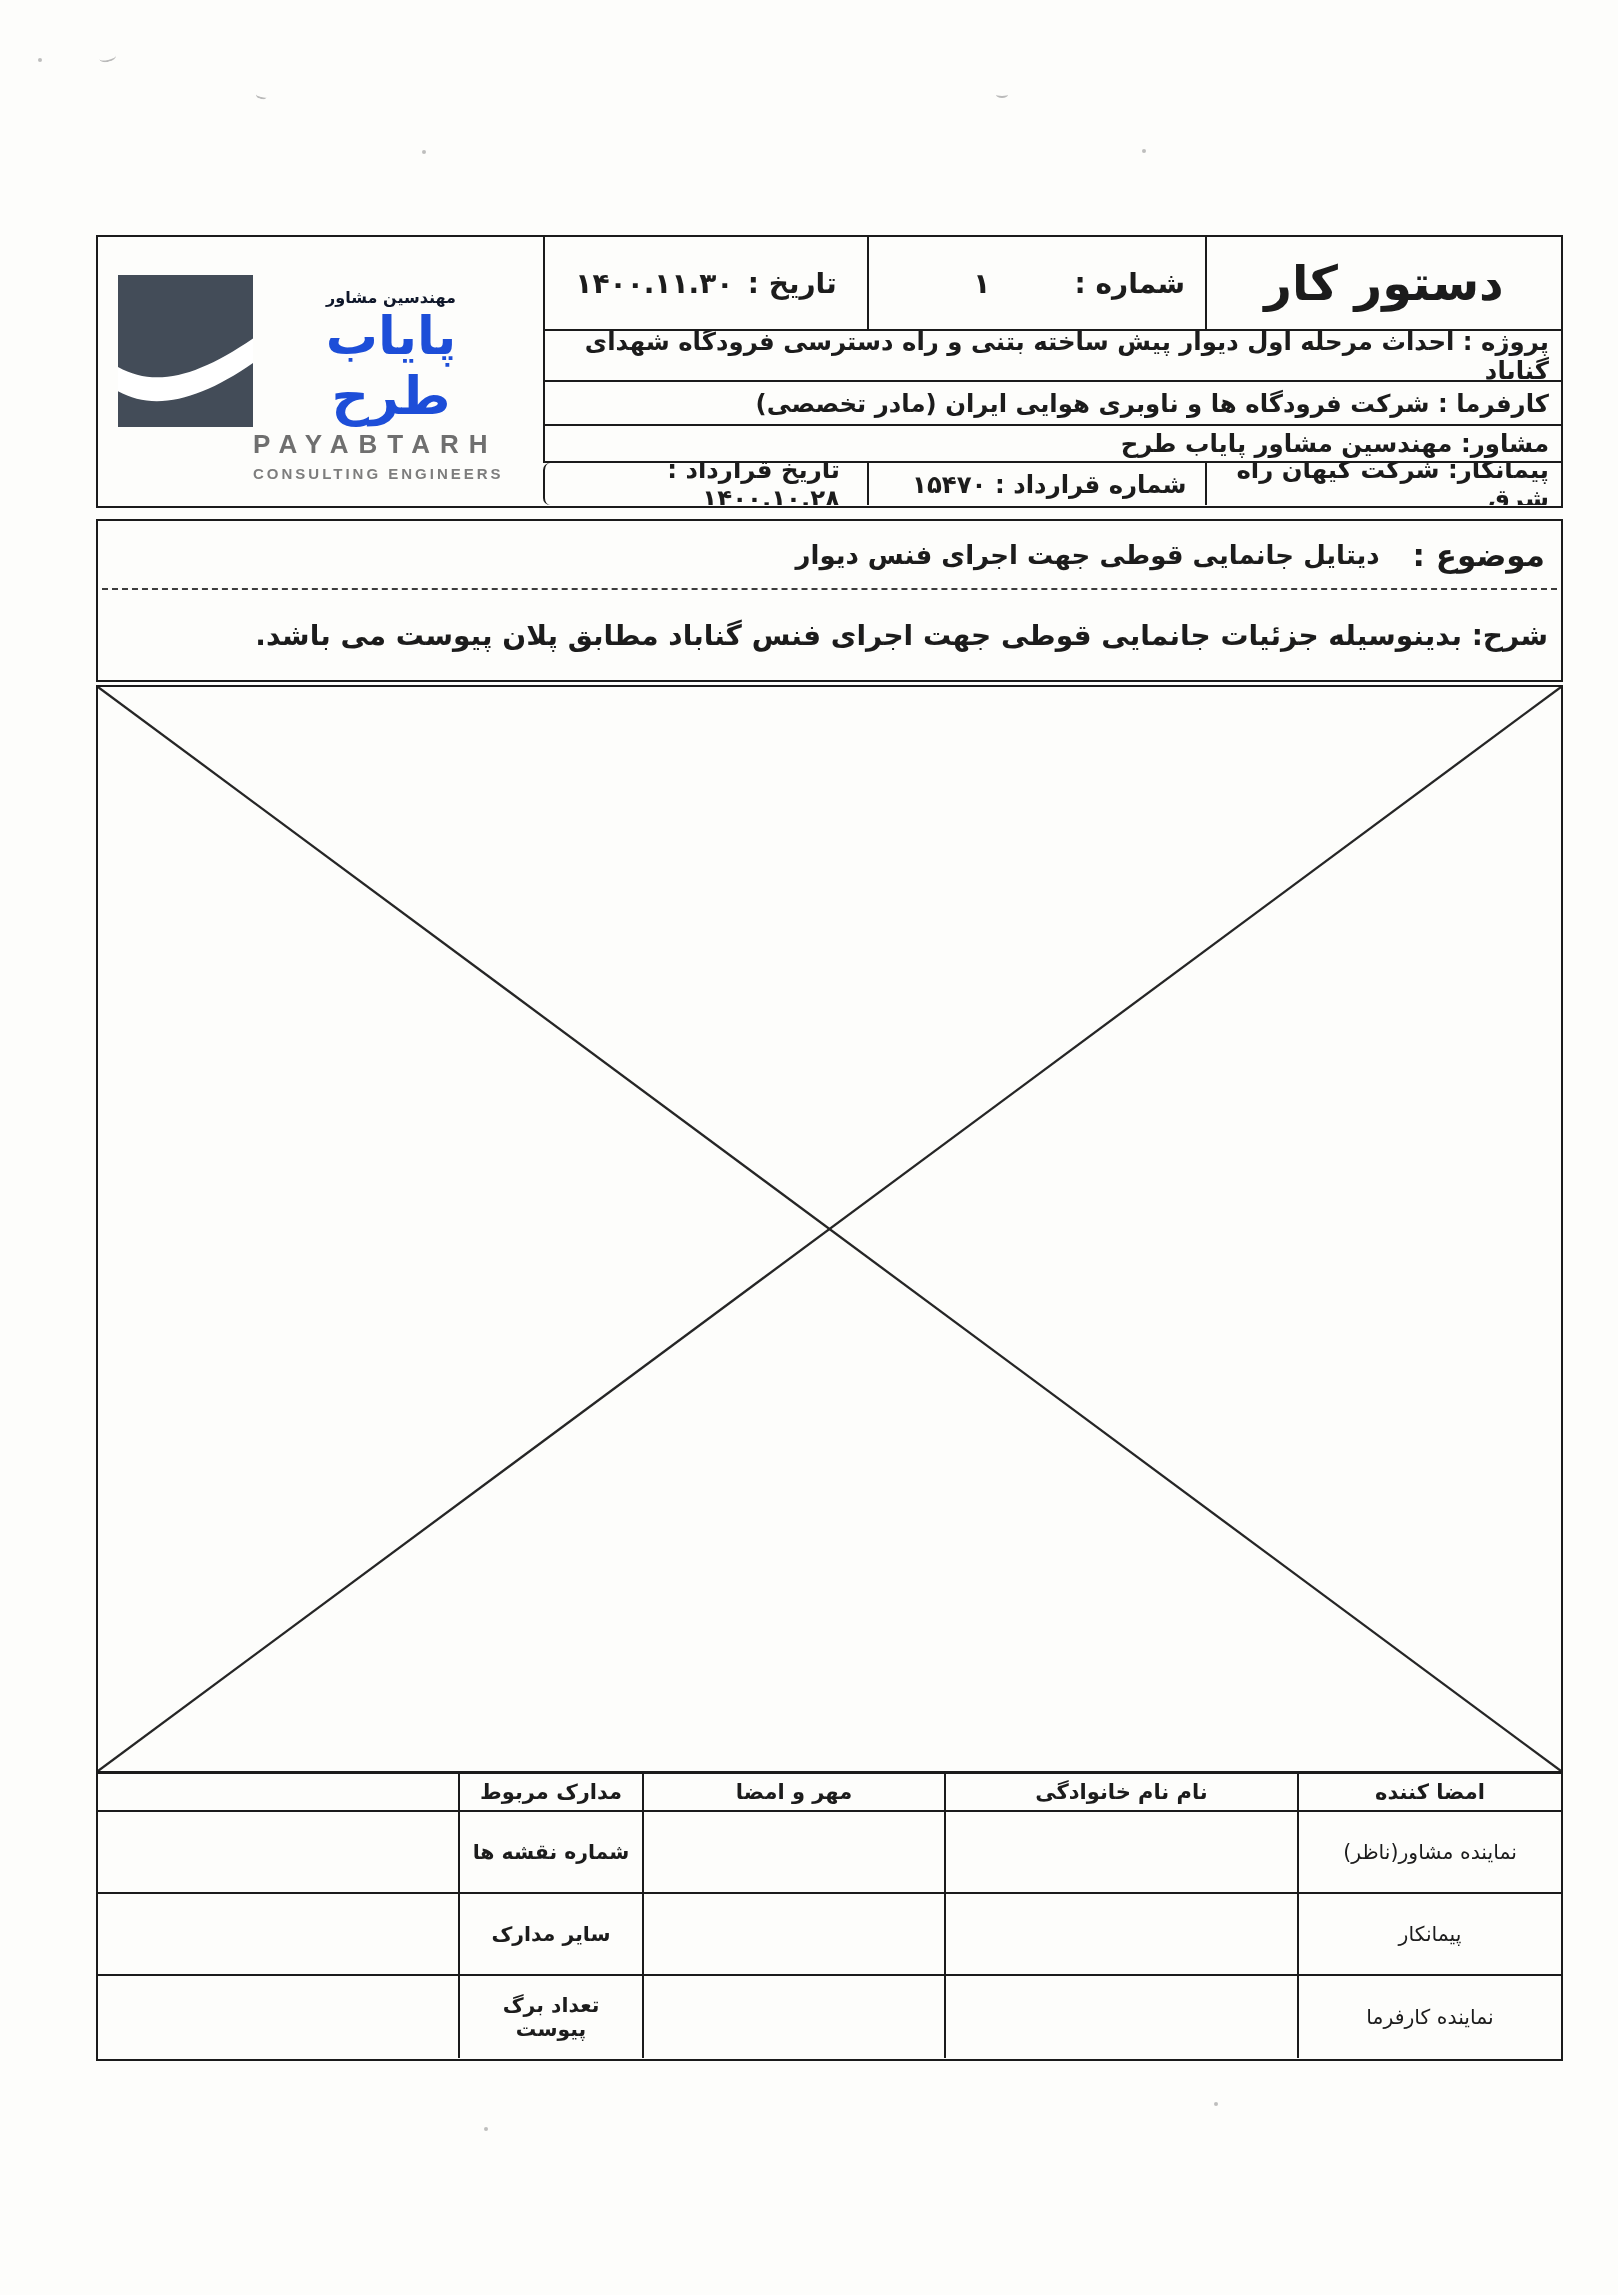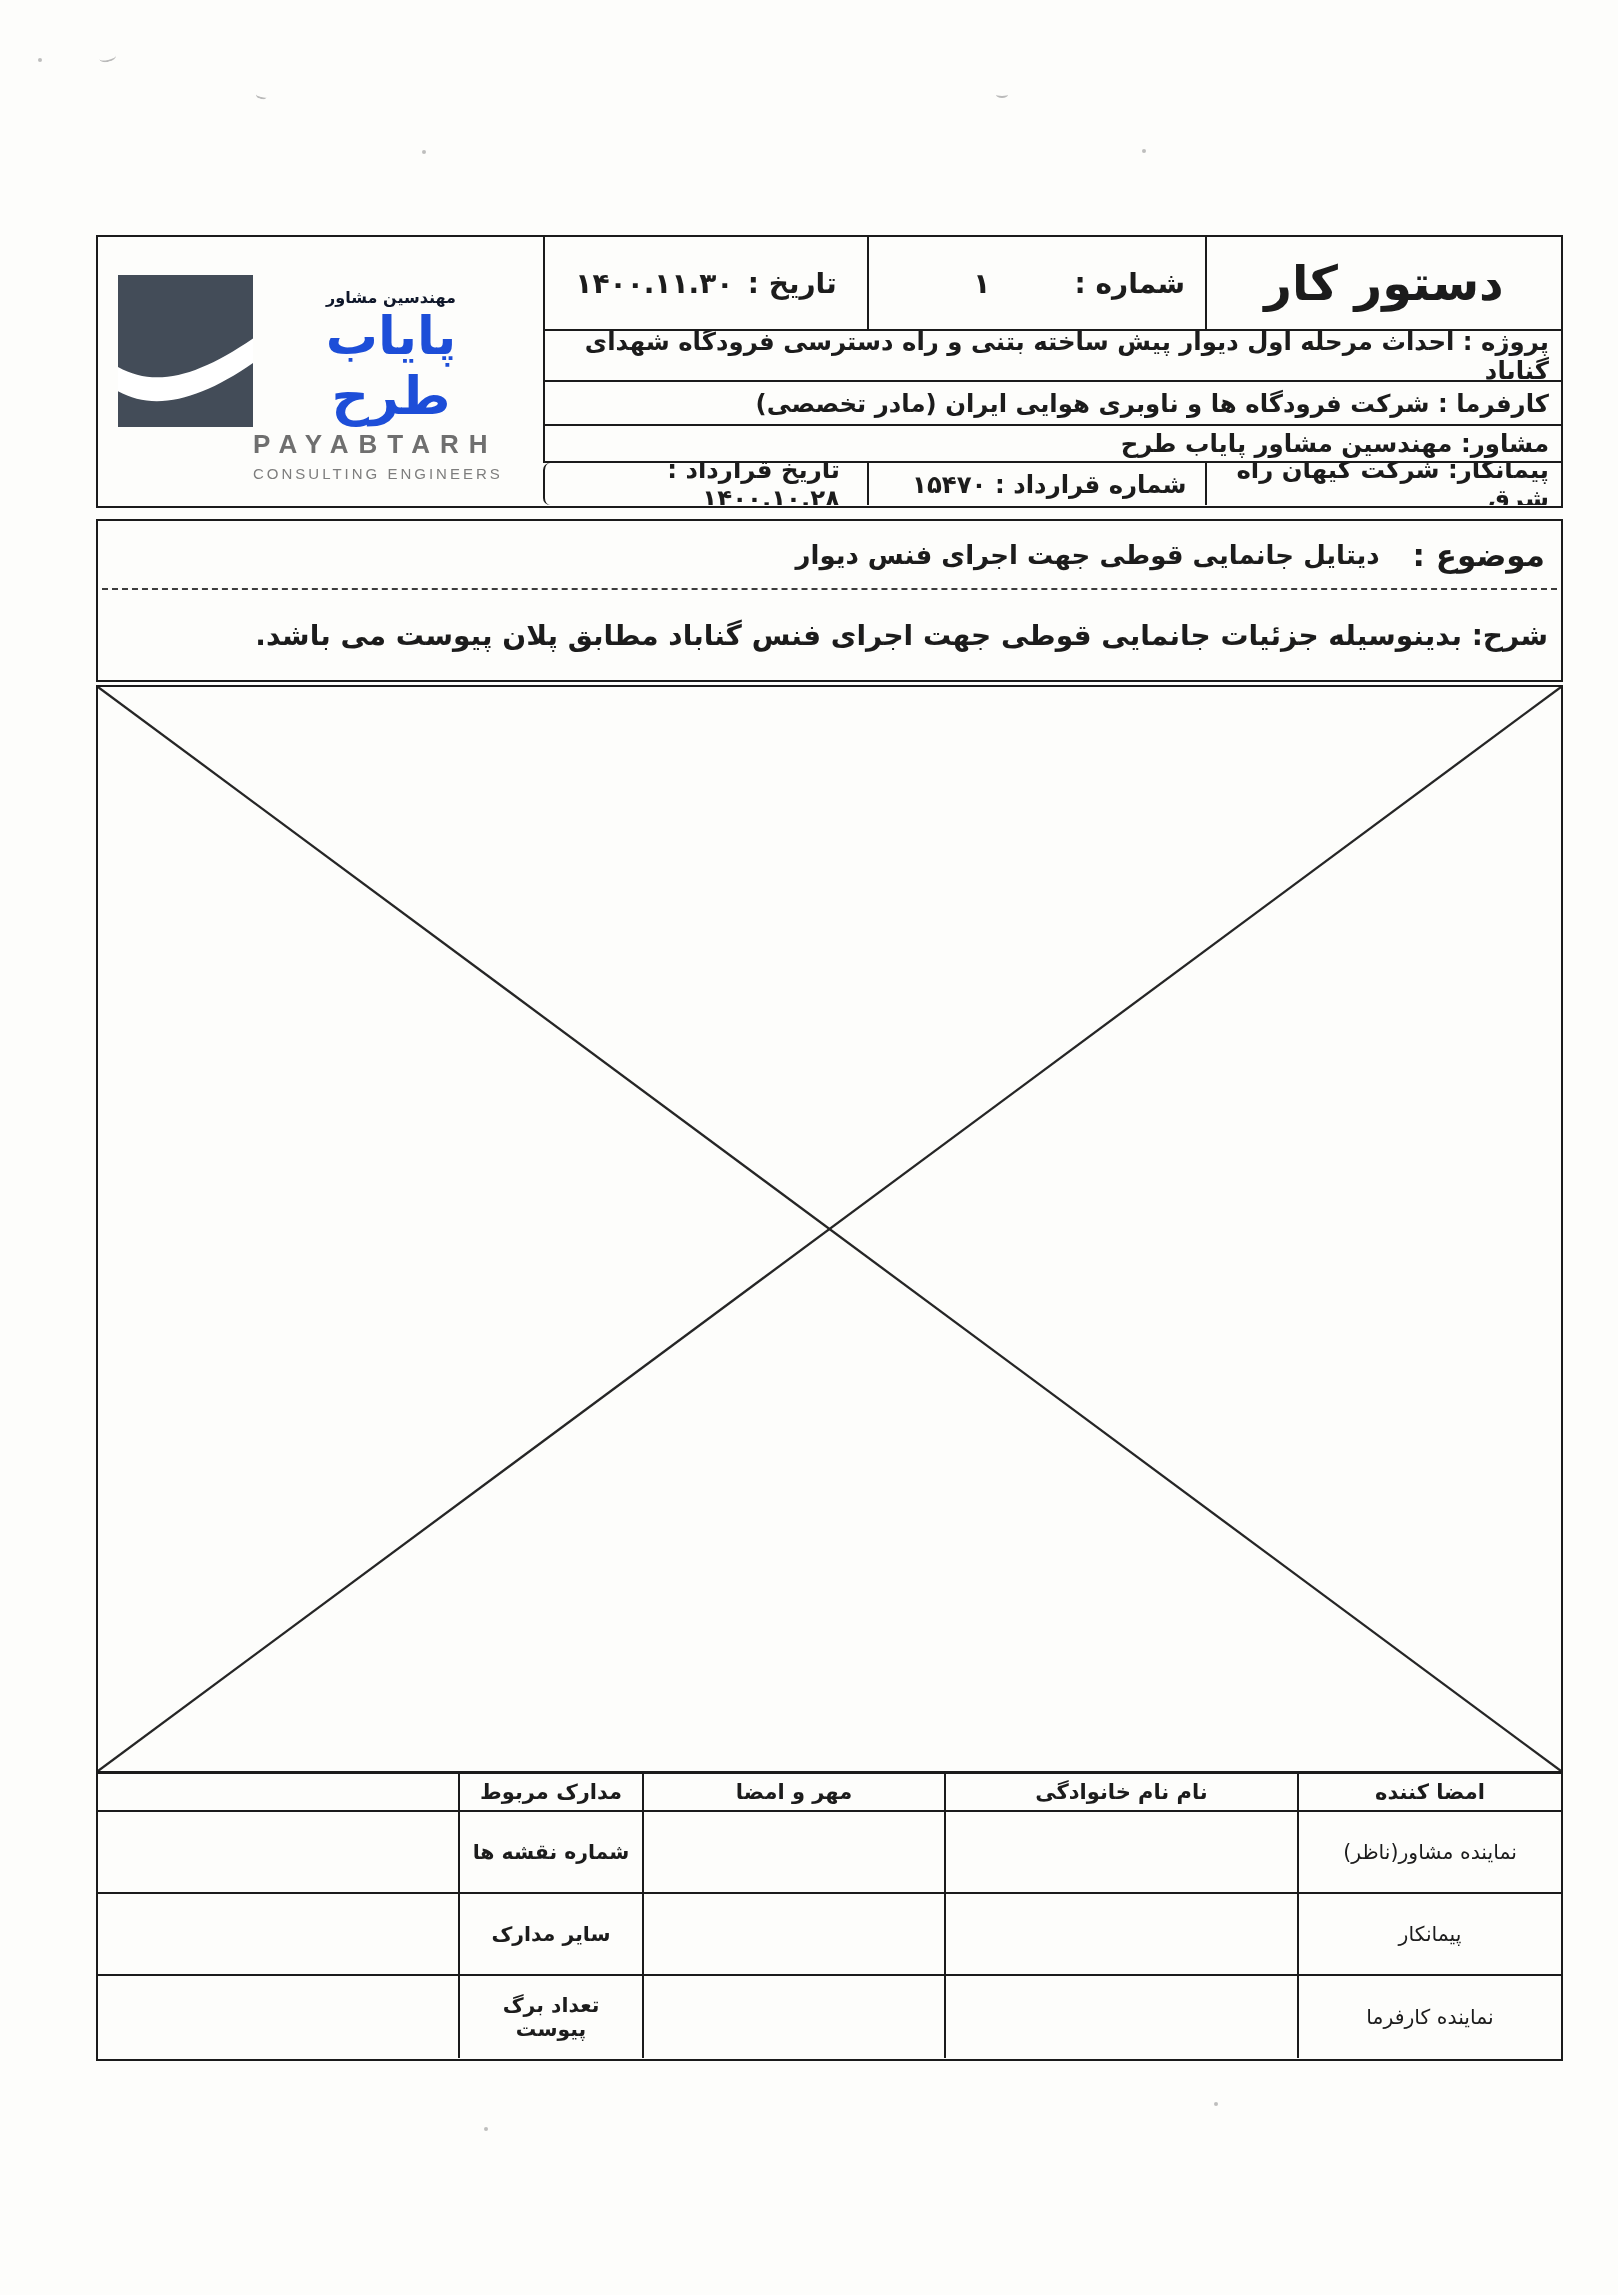--- a/index.html
+++ b/index.html
@@ -46,21 +46,21 @@
   .logo-square svg { position:absolute; left:0; top:0; width:100%; height:100%; }
   .logo-fa { position:absolute; left:161px; top:51px; width:264px; text-align:center; direction:rtl; }
   .logo-fa-small { font-size:16px; font-weight:700; color:#0f172a; letter-spacing:0.7px; }
   .logo-fa-big   { font-size:52px; font-weight:900; color:#1d4ed8; line-height:1.15; }
   .logo-latin { position:absolute; left:155px; top:192px; text-align:left; }
   .logo-latin-name {
     font-family:"Liberation Sans", sans-serif; font-size:26px; font-weight:700;
     color:#6f6f6f; letter-spacing:10px;
   }
   .logo-latin-sub {
-    font-family:"Liberation Sans", sans-serif; font-size:15px; font-weight:400;
+    font-family:"Liberation Sans", sans-serif; font-size:15px; font-weight:700;
     color:#7d7d7d; letter-spacing:3px; margin-top:5.3px;
   }
 
   
   .subject-box {
     left:96px; top:519px; width:1467px; height:163px;
     display:flex; flex-direction:column; direction:rtl;
   }
   .subject-row { height:67px; display:flex; align-items:center; padding:0 16px; gap:33px; }
   .subject-label { font-size:31px; font-weight:900; }

